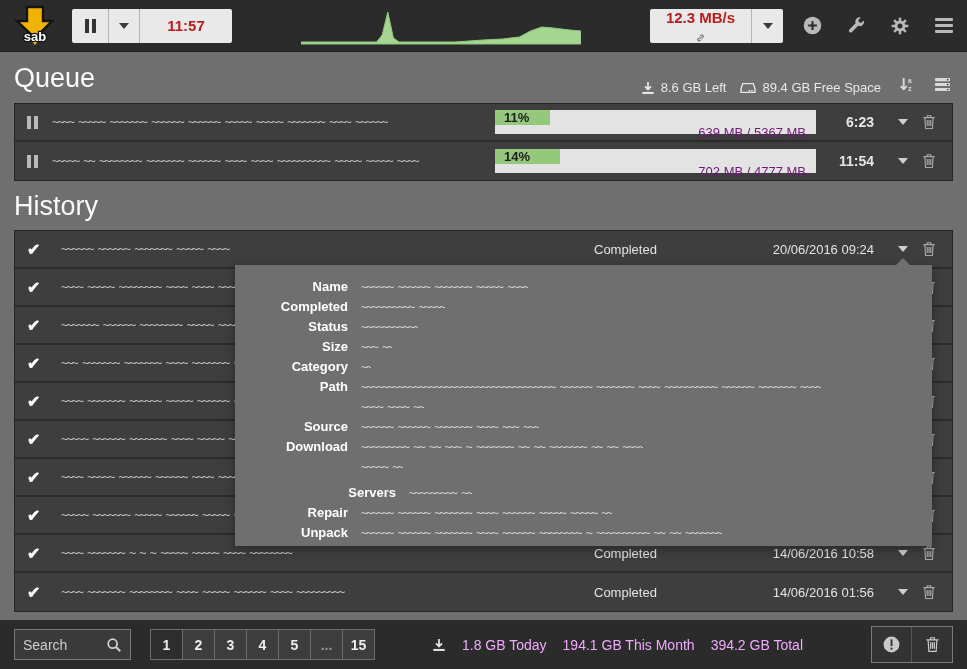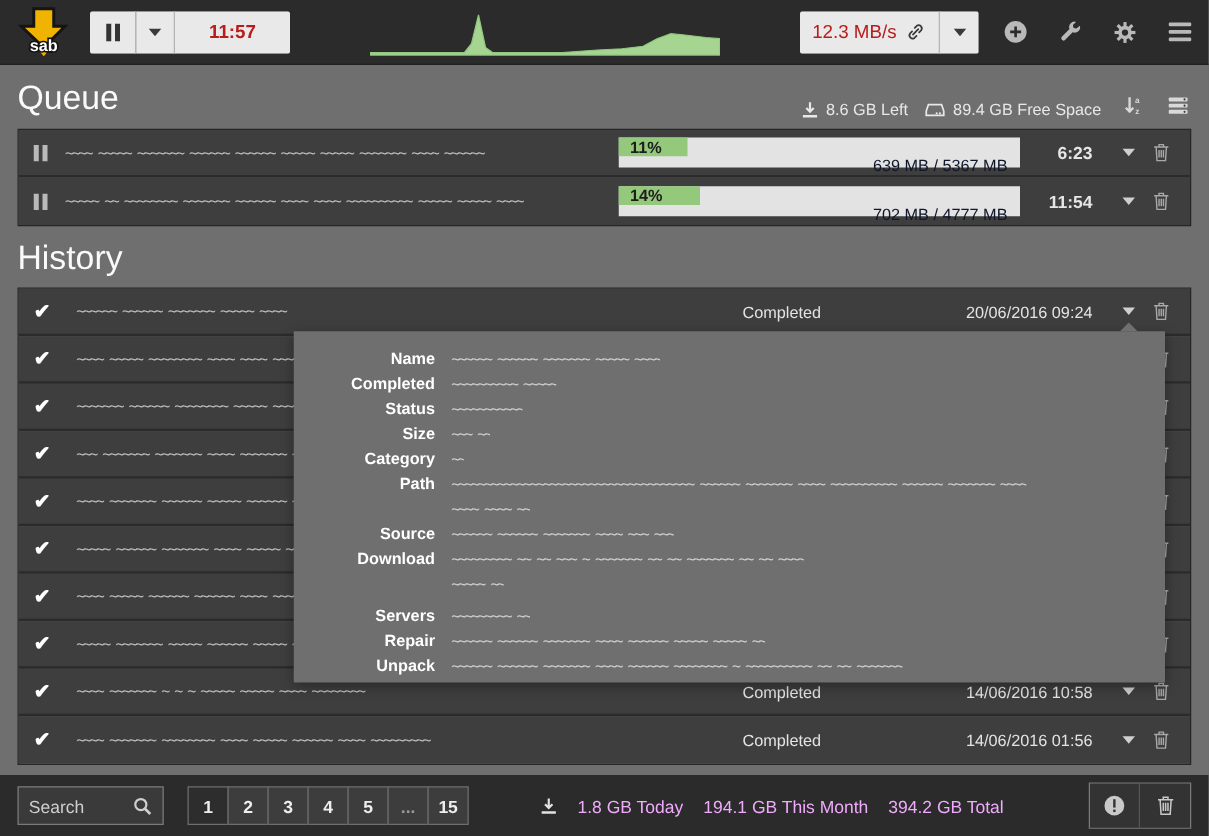--- a/index.html
+++ b/index.html
@@ -9,21 +9,21 @@
 
   
   .topbar { height:52px; background:#2b2b2b; display:flex; align-items:center; padding:0 12px; border-bottom:1px solid #1f1f1f; }
   .logo { width:46px; height:44px; display:flex; align-items:center; justify-content:center; margin-right:14px; cursor:pointer; }
   .btn-group { display:flex; height:34px; border-radius:2px; overflow:hidden; }
   .btn { background:#e9e9e9; color:#b91c1c; display:flex; align-items:center; justify-content:center; border:none; border-right:1px solid #b5b5b5; cursor:pointer; font-family:"Liberation Sans",sans-serif; }
   .btn:last-child { border-right:none; }
   .btn-pause { width:37px; }
   .btn-caret { width:31px; }
   .btn-timer { width:92px; font-size:15px; font-weight:bold; }
-  .btn-speed { width:112px; font-size:15px; font-weight:normal; gap:7px; }
+  .btn-speed { width:102px; font-size:15px; font-weight:bold; gap:7px;flex-direction:column; }
   .pause-bars { display:flex; gap:3px; }
   .pause-bars i { display:block; width:4px; height:14px; background:#333; }
   .caret { width:0; height:0; border-left:5px solid transparent; border-right:5px solid transparent; border-top:6px solid #3a3a3a; }
   .caret.light { border-top-color:#cfcfcf; }
   .graph-wrap { flex:1; display:flex; justify-content:center; align-items:flex-end; height:52px; padding-bottom:7px; }
   .top-icons { display:flex; align-items:center; gap:22px; margin-left:18px; }
   .icon-btn { background:none; border:none; cursor:pointer; display:flex; align-items:center; justify-content:center; width:22px; height:22px; }
   .hamburger { display:flex; flex-direction:column; gap:3px; }
   .hamburger i { display:block; width:18px; height:3px; background:#b9b9b9; border-radius:1px; }
 
@@ -39,33 +39,33 @@
   .row:last-child { border-bottom:none; }
   .row-name { flex:1; overflow:hidden; white-space:nowrap; margin-left:14px; }
   .squiggle { font-family:"DejaVu Sans Mono", monospace; font-size:12px; letter-spacing:-2px; color:#bdbdbd; white-space:nowrap; }
   .check { color:#fff; font-size:16px; font-weight:bold; width:20px; }
   .eta { width:58px; text-align:right; color:#e6e6e6; font-size:14px; font-weight:bold; margin-right:16px; }
   .row-caret { width:26px; display:flex; justify-content:center; cursor:pointer; }
   .row-trash { width:26px; display:flex; justify-content:center; cursor:pointer; }
 
   .progress { width:321px; height:24px; display:flex; background:#e3e3e3; margin-left:8px;flex-direction:column; }
   .progress-green { background:#94c97c; color:#1d1d1d; font-size:13px; font-weight:bold; display:flex; align-items:center; padding-left:9px; min-width:42px; }
-  .progress-track { flex:1; display:flex; align-items:center; justify-content:flex-end; color:#0f172a; font-size:13px; padding-right:10px; }
+  .progress-track { flex:1; display:flex; align-items:center; justify-content:flex-end; color:#701a75; font-size:13px; padding-right:10px; }
 
   .status { width:150px; color:#e3e3e3; font-size:13px; }
   .hdate { width:130px; text-align:right; color:#e3e3e3; font-size:13px; margin-right:16px; white-space:nowrap; }
 
   
   .detail-panel { position:absolute; left:235px; top:265px; width:697px; height:281px; background:#6f6f6f; box-shadow:0 3px 10px rgba(0,0,0,0.35); padding-top:12px; z-index:5; }
   .panel-notch { position:absolute; top:-7px; right:22px; width:0; height:0; border-left:7px solid transparent; border-right:7px solid transparent; border-bottom:7px solid #6f6f6f; }
   .detail-row { display:flex; line-height:20px; }
   .detail-label { width:113px; text-align:right; color:#fff; font-size:13px; font-weight:bold; flex:none; }
   .detail-value { margin-left:13px; overflow:hidden; white-space:nowrap; }
   .detail-value.squiggle { color:#cfcfcf; }
-  .detail-row.gap-top { margin-top:6px; }
+  .detail-row.gap-top { margin-top:6px;margin-left:48px; }
 
   
   .footer { position:absolute; left:0; bottom:0; width:967px; height:49px; background:#2b2b2b; display:flex; align-items:center; padding:0 14px; }
   .search-box { width:117px; height:31px; background:#3a3a3a; border:1px solid #7a7a7a; display:flex; align-items:center; padding:0 8px; }
   .search-box input { flex:1; min-width:0; background:transparent; border:none; outline:none; color:#ddd; font-size:14px; font-family:"Liberation Sans",sans-serif; }
   .search-box input::placeholder { color:#cfcfcf; opacity:1; }
   .pager { display:flex; margin-left:20px; }
   .page-btn { width:33px; height:31px; background:#3d3d3d; border:1px solid #6e6e6e; margin-left:-1px; color:#eee; font-size:14px; font-weight:bold; display:flex; align-items:center; justify-content:center; cursor:pointer; font-family:"Liberation Sans",sans-serif; }
   .page-btn.active { background:#2d2d2d; }
   .page-btn.ellipsis { color:#9a9a9a; }

